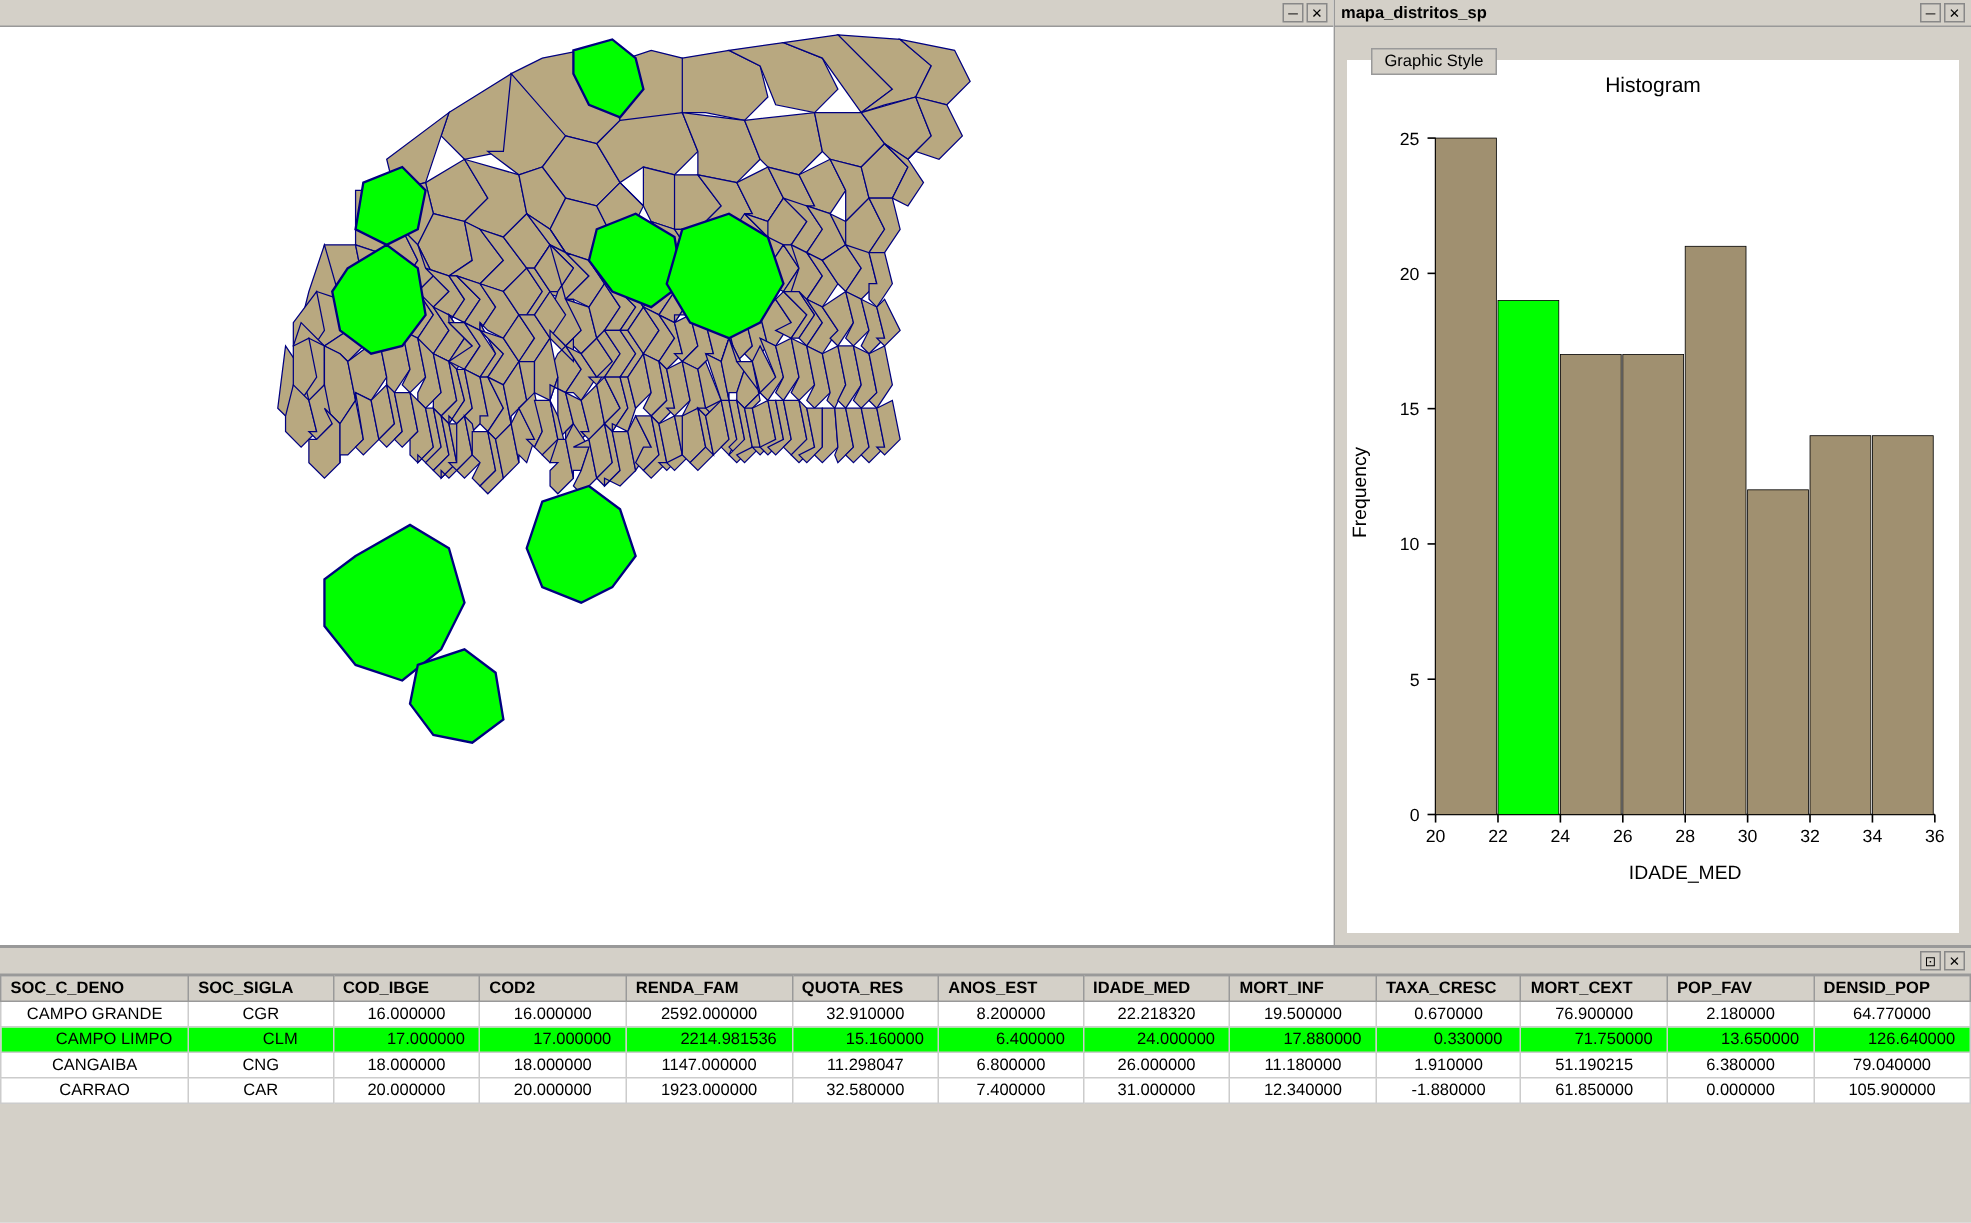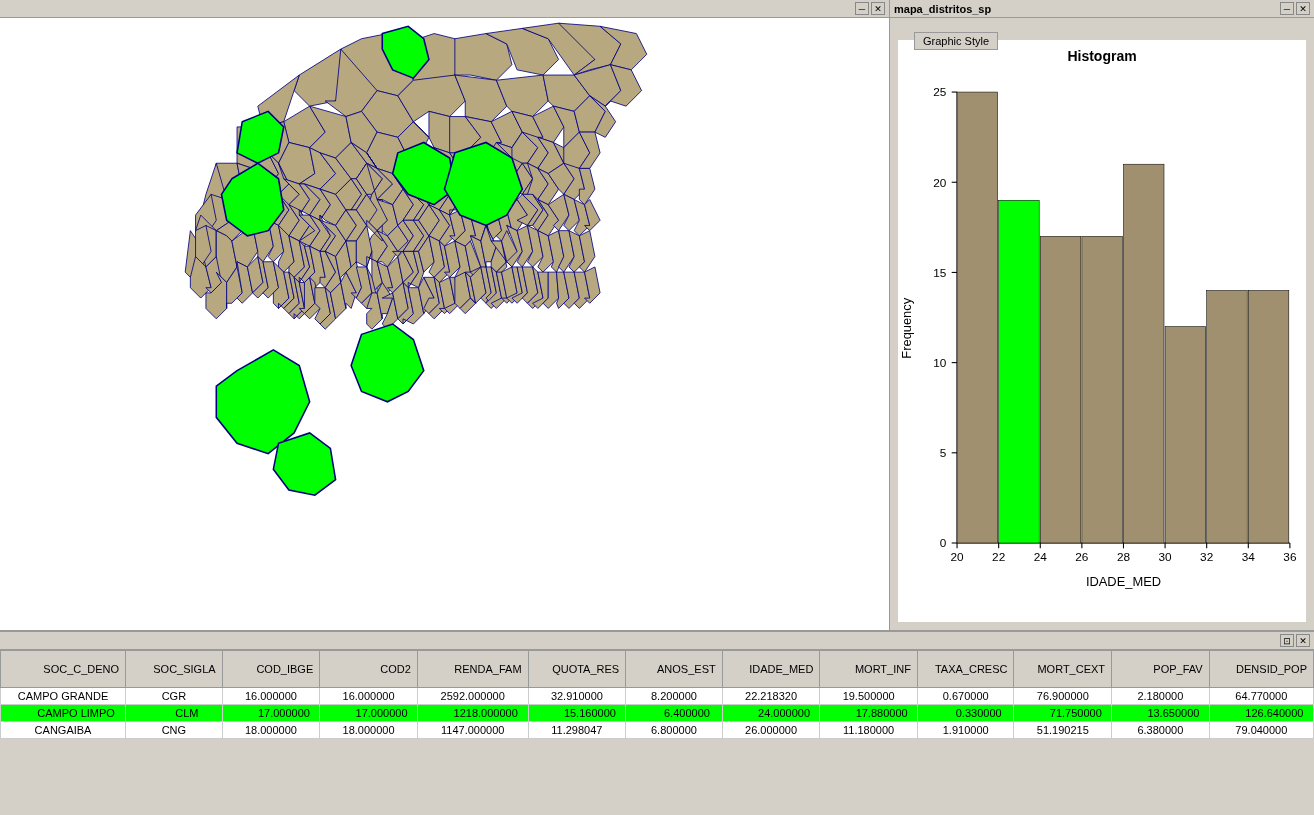--- a/index.html
+++ b/index.html
@@ -100,21 +100,21 @@
       top: 40px;
       left: 8px;
       right: 8px;
       bottom: 8px;
       background: #ffffff;
     }
 
     .histogram-title {
       text-align: center;
       font-size: 14px;
-      font-weight: bold;
+      font-weight: normal;
       margin-top: 8px;
       margin-bottom: 4px;
     }
 
     .histogram-svg-container {
       width: 100%;
       height: calc(100% - 40px);
     }
 
     
@@ -149,25 +149,25 @@
       width: 100%;
       background: #ffffff;
     }
 
     table thead tr {
       background: #d4d0c8;
     }
 
     table th {
       border: 1px solid #999;
-      padding: 12px 6px;
+      padding: 2px 6px;
       font-size: 11px;
-      font-weight: normal;
+      font-weight: bold;
       white-space: nowrap;
-      text-align: right;
+      text-align: left;
       background: #d4d0c8;
       min-width: 90px;
     }
 
     table td {
       border: 1px solid #ccc;
       padding: 2px 6px;
       font-size: 11px;
       white-space: nowrap;
       text-align: center;
@@ -583,21 +583,21 @@
             <td>0.670000</td>
             <td>76.900000</td>
             <td>2.180000</td>
             <td>64.770000</td>
           </tr>
           <tr class="highlighted">
             <td>CAMPO LIMPO</td>
             <td>CLM</td>
             <td>17.000000</td>
             <td>17.000000</td>
-            <td>1218.000000</td>
+            <td>2214.981536</td>
             <td>15.160000</td>
             <td>6.400000</td>
             <td>24.000000</td>
             <td>17.880000</td>
             <td>0.330000</td>
             <td>71.750000</td>
             <td>13.650000</td>
             <td>126.640000</td>
           </tr>
           <tr>
@@ -608,16 +608,31 @@
             <td>1147.000000</td>
             <td>11.298047</td>
             <td>6.800000</td>
             <td>26.000000</td>
             <td>11.180000</td>
             <td>1.910000</td>
             <td>51.190215</td>
             <td>6.380000</td>
             <td>79.040000</td>
           </tr>
+          <tr>
+            <td>CARRAO</td>
+            <td>CAR</td>
+            <td>20.000000</td>
+            <td>20.000000</td>
+            <td>1923.000000</td>
+            <td>32.580000</td>
+            <td>7.400000</td>
+            <td>31.000000</td>
+            <td>12.340000</td>
+            <td>-1.880000</td>
+            <td>61.850000</td>
+            <td>0.000000</td>
+            <td>105.900000</td>
+          </tr>
         </tbody>
     </table>
   </div>
 </div>
 
 </body></html>

